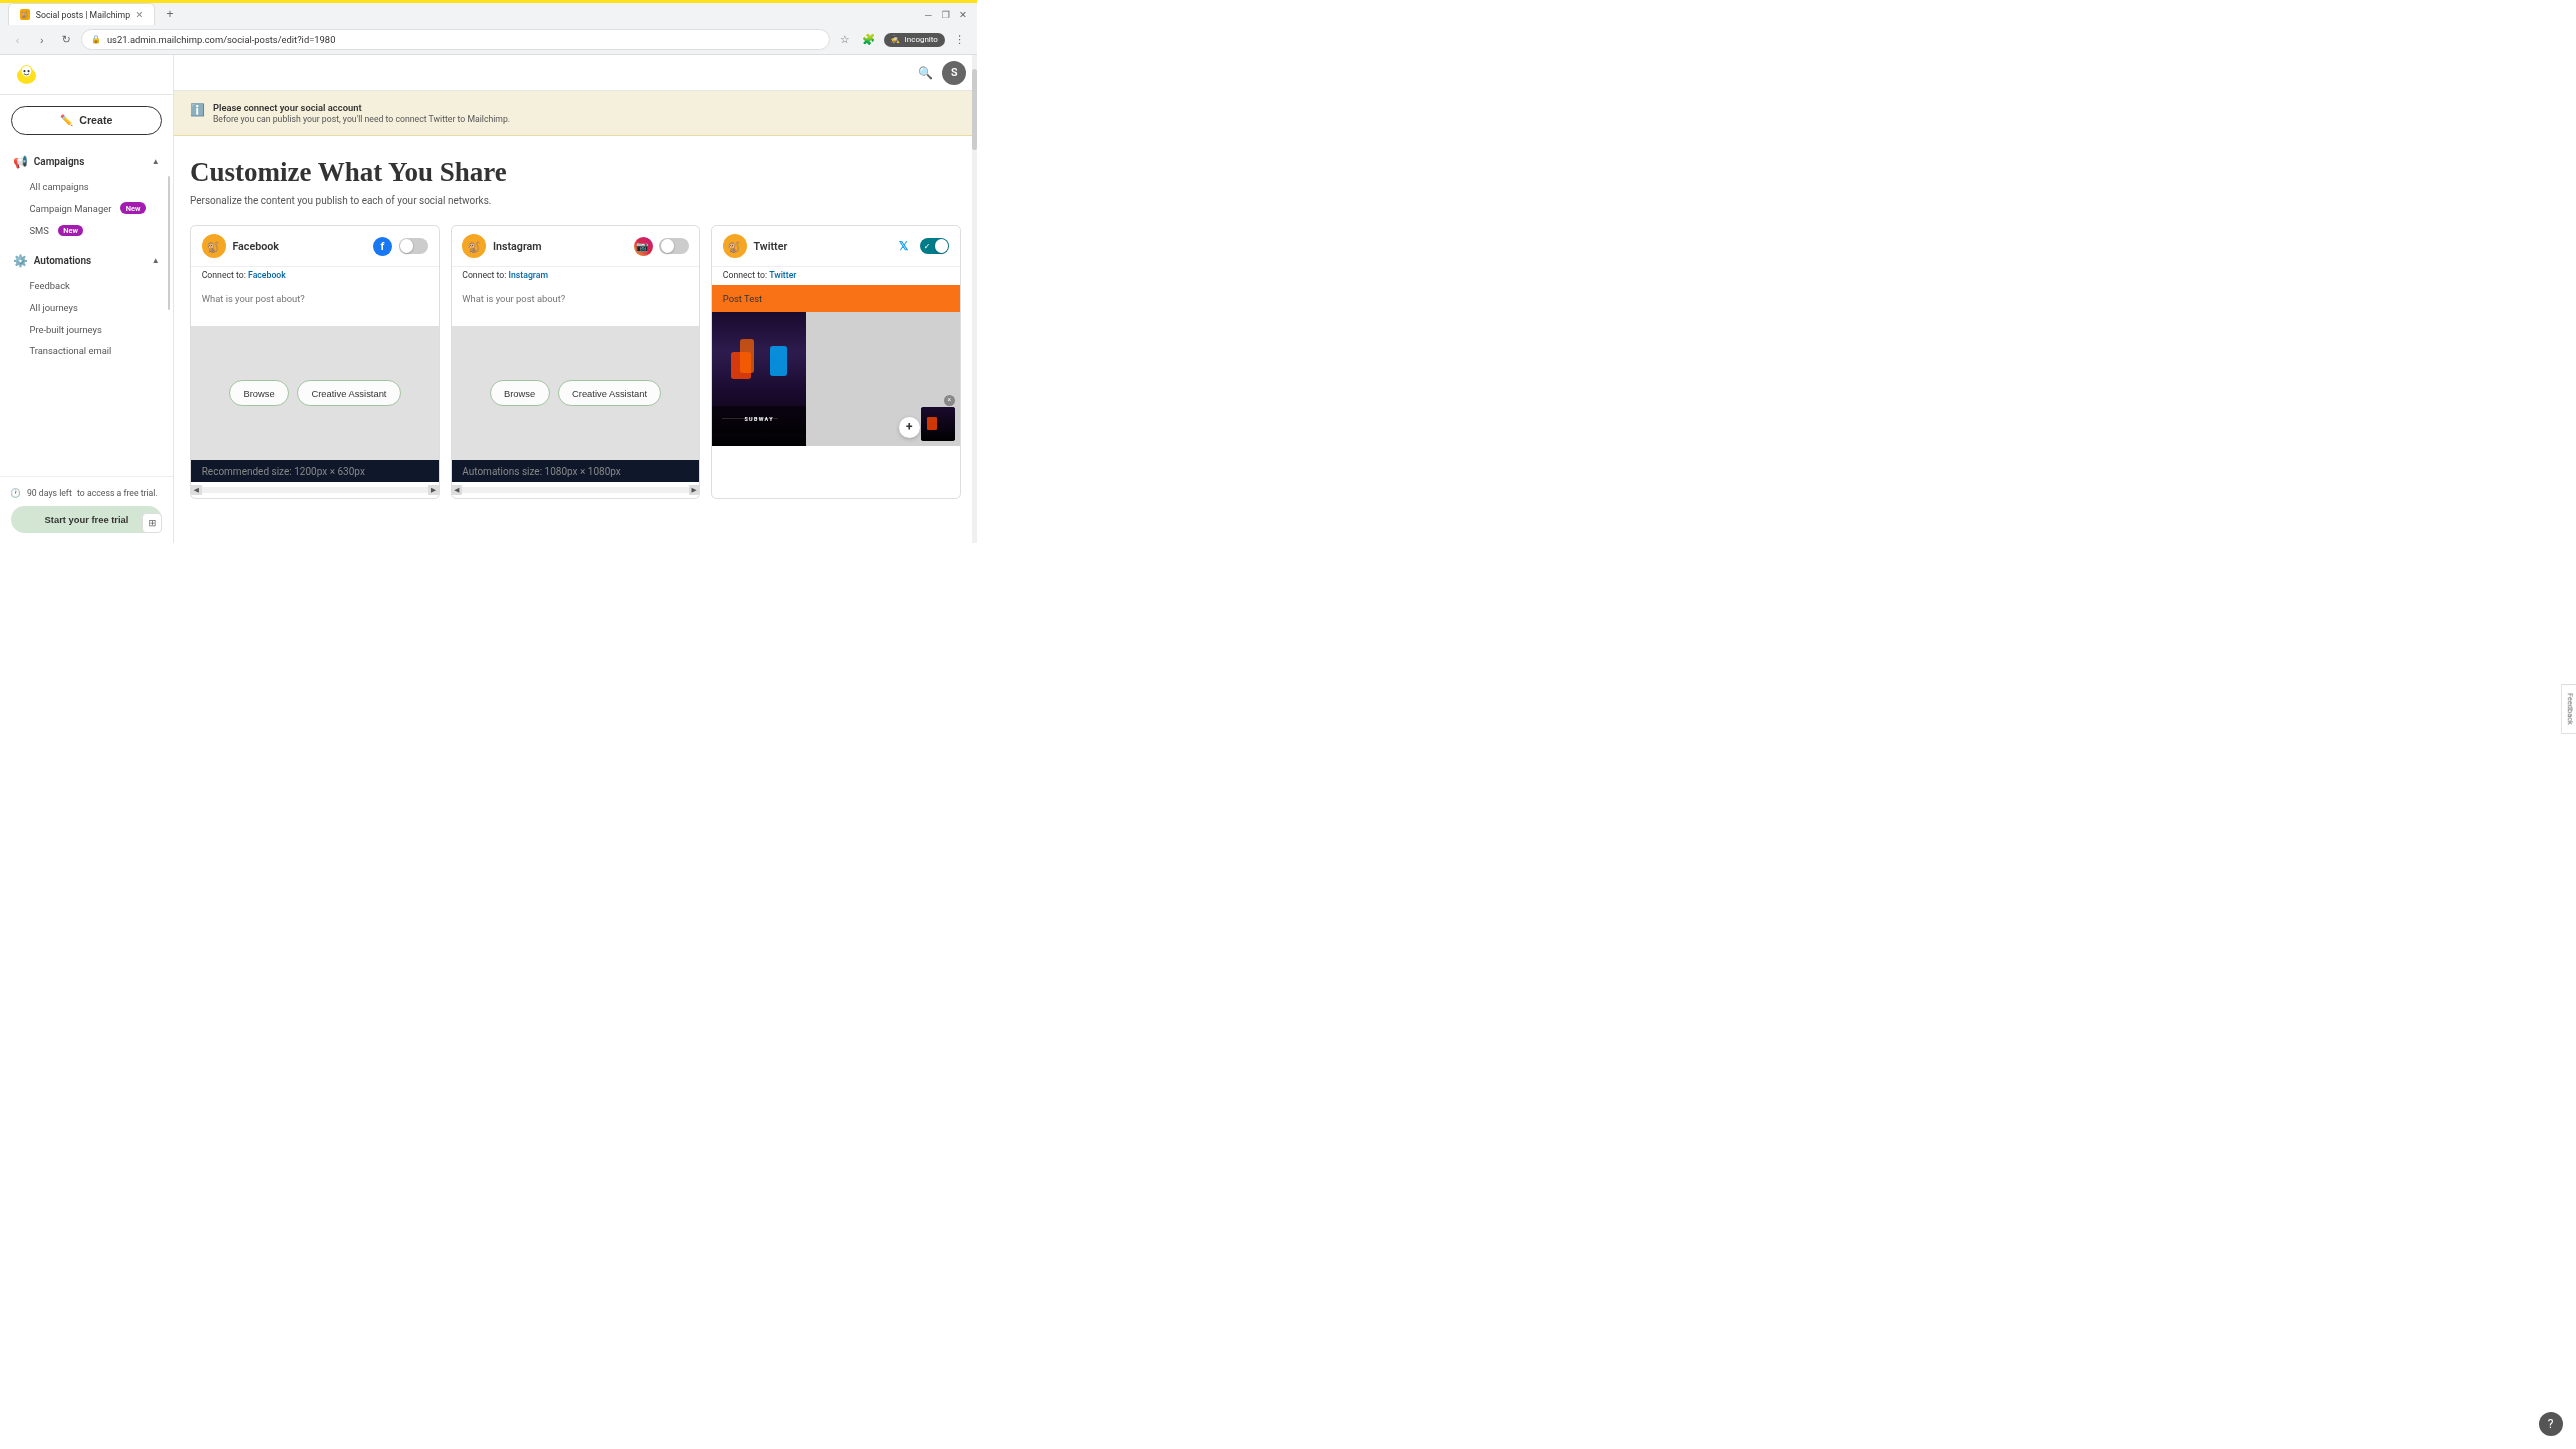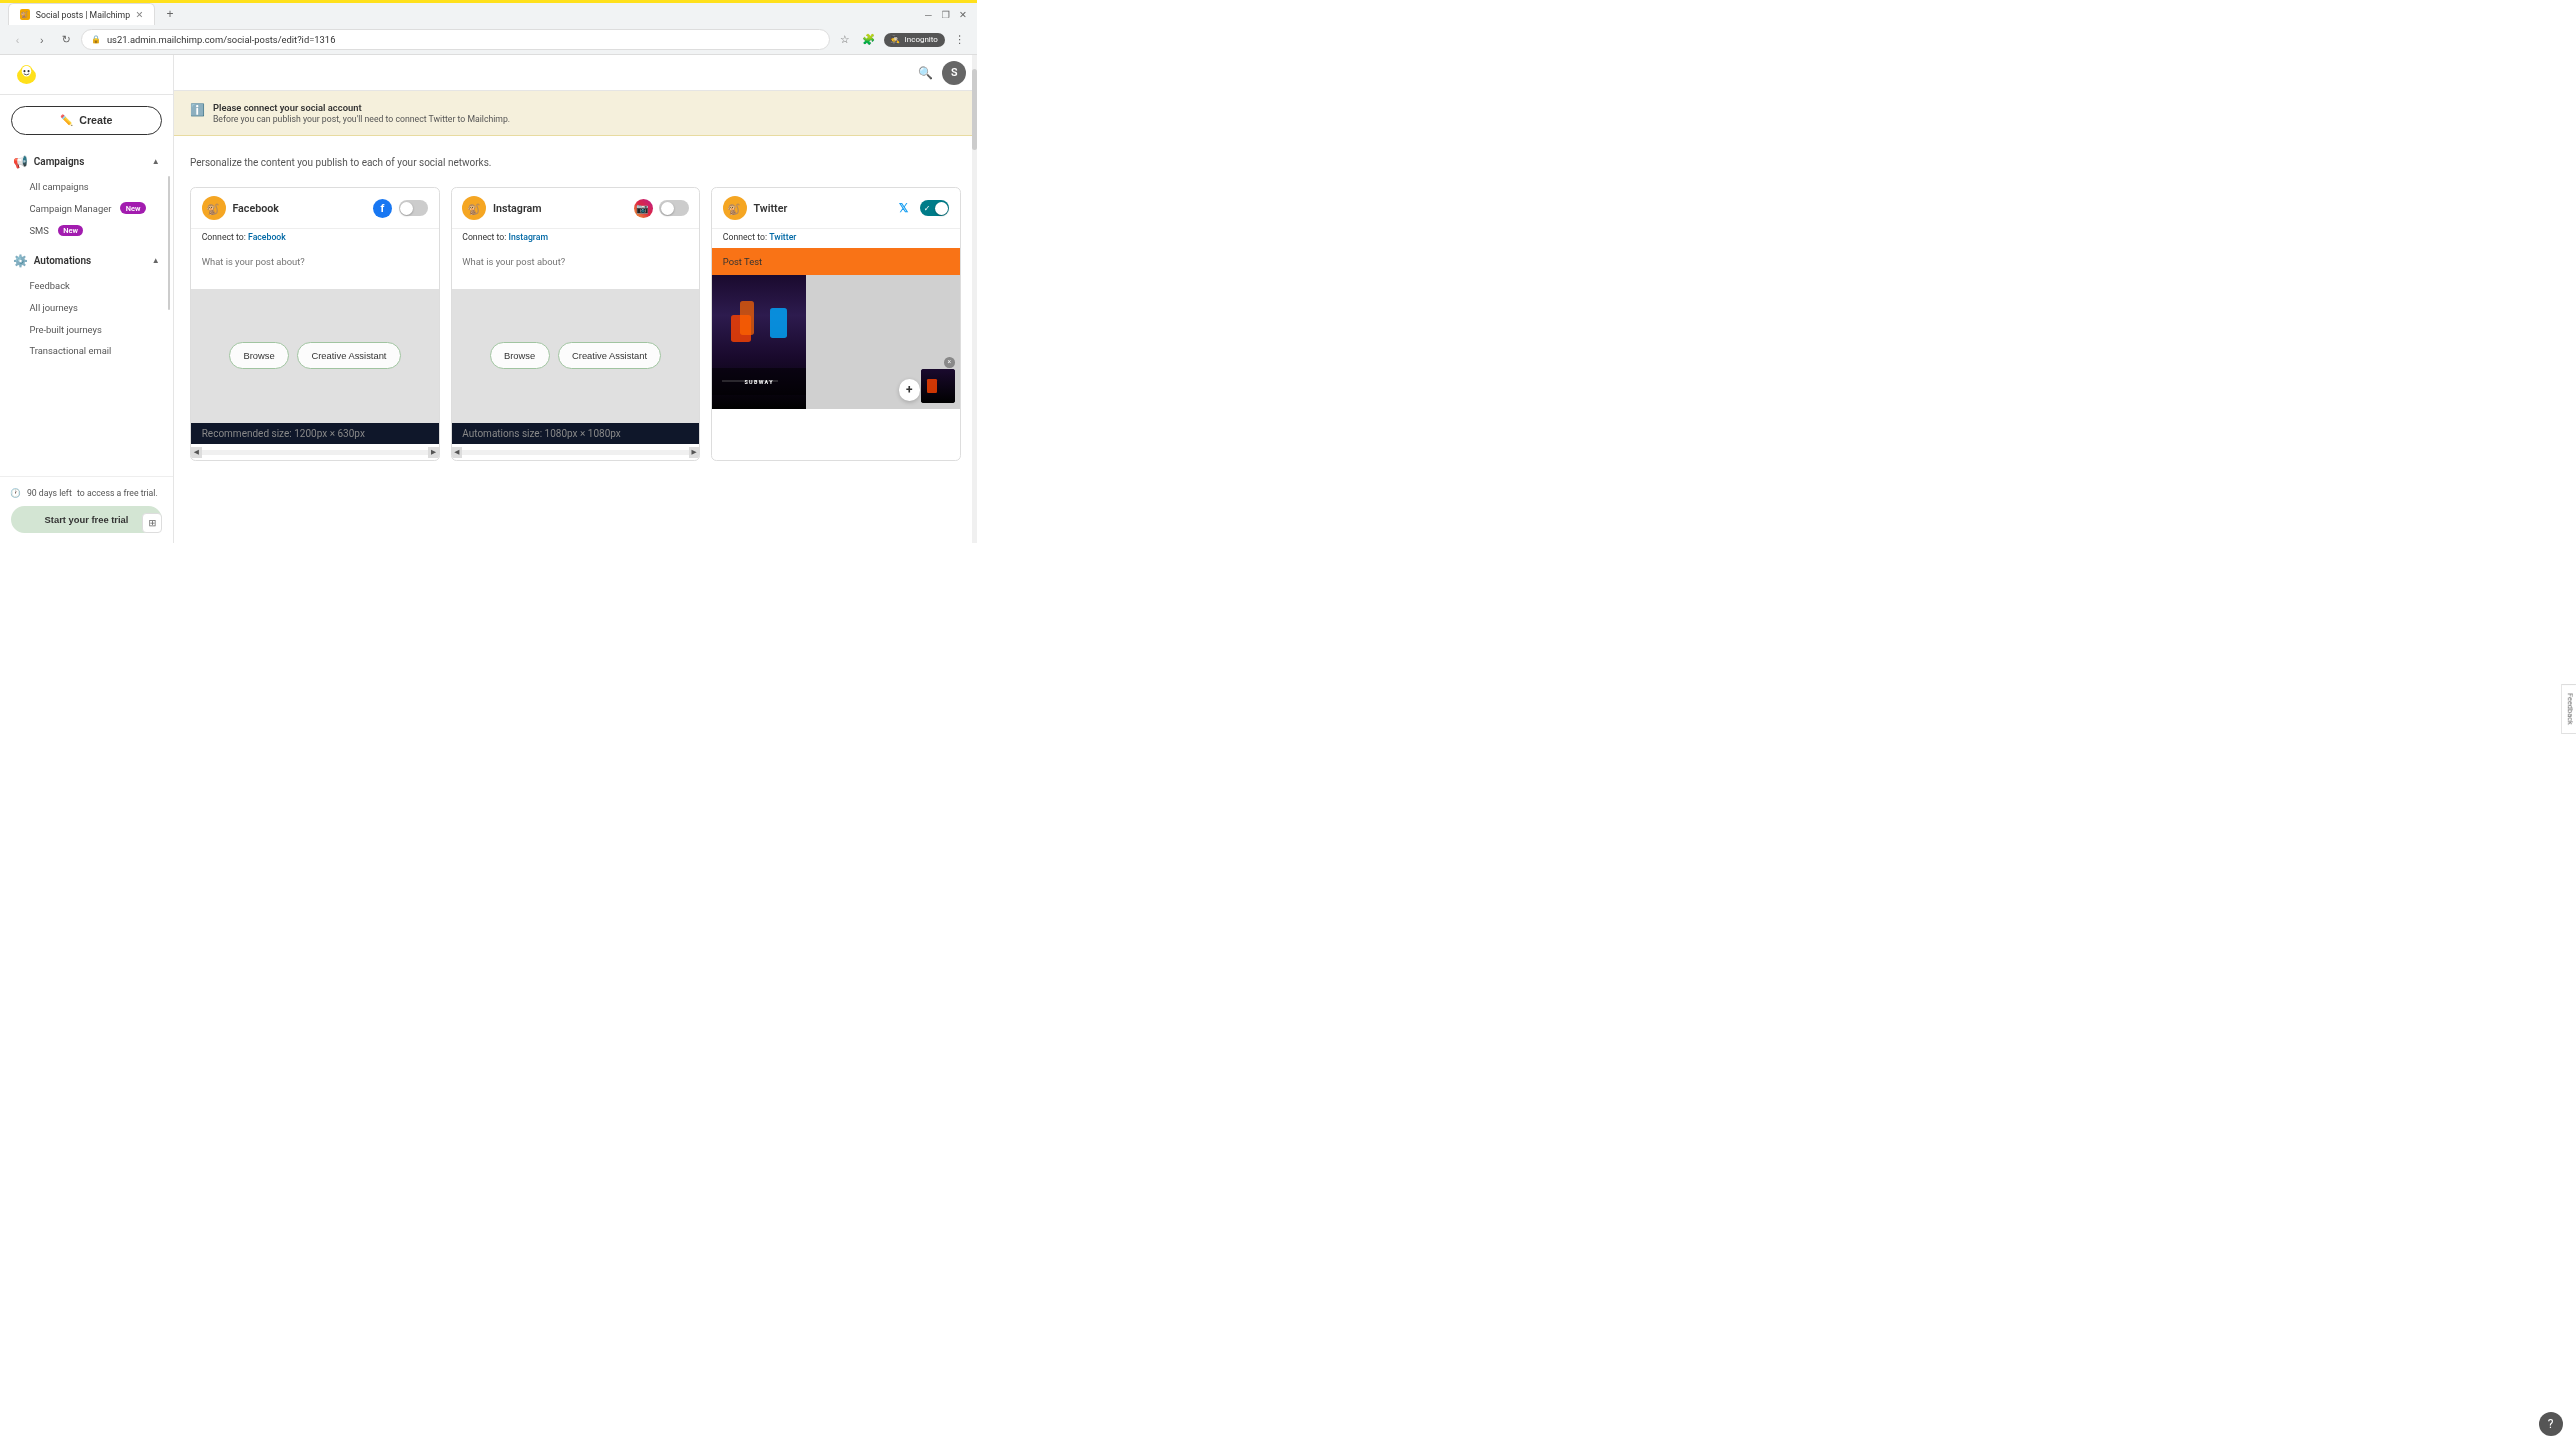--- a/index.html
+++ b/index.html
@@ -594,21 +594,21 @@
       <button class="win-btn">❐</button>
       <button class="win-btn">✕</button>
     </div>
   </div>
   <div class="address-bar-row">
     <button class="nav-btn disabled">‹</button>
     <button class="nav-btn">›</button>
     <button class="nav-btn">↻</button>
     <div class="address-bar">
       <span class="lock-icon">🔒</span>
-      <span class="address-text">us21.admin.mailchimp.com/social-posts/edit?id=1316</span>
+      <span class="address-text">us21.admin.mailchimp.com/social-posts/edit?id=1980</span>
     </div>
     <div class="browser-actions">
       <button class="browser-action-btn">☆</button>
       <button class="browser-action-btn">🧩</button>
       <div class="incognito-badge">
         <span>🕵</span>
         <span>Incognito</span>
       </div>
       <button class="browser-action-btn">⋮</button>
     </div>
@@ -708,20 +708,21 @@
 
     <div class="alert-banner">
       <span class="alert-icon">ℹ️</span>
       <div class="alert-content">
         <div class="alert-title">Please connect your social account</div>
         <div class="alert-desc">Before you can publish your post, you'll need to connect Twitter to Mailchimp.</div>
       </div>
     </div>
 
     <div class="page-content">
+      <h1 class="page-title">Customize What You Share</h1>
       <p class="page-subtitle">Personalize the content you publish to each of your social networks.</p>
 
       <div class="social-cards">
 
         <div class="social-card">
           <div class="social-card-header">
             <div class="social-avatar">
               <svg width="19" height="19" viewBox="0 0 28 28" style="font-size:20px">
                 <circle cx="14" cy="14" r="14" fill="#f5a623"></circle>
                 <text x="14" y="20" text-anchor="middle" font-size="16" fill="white">🐒</text>

